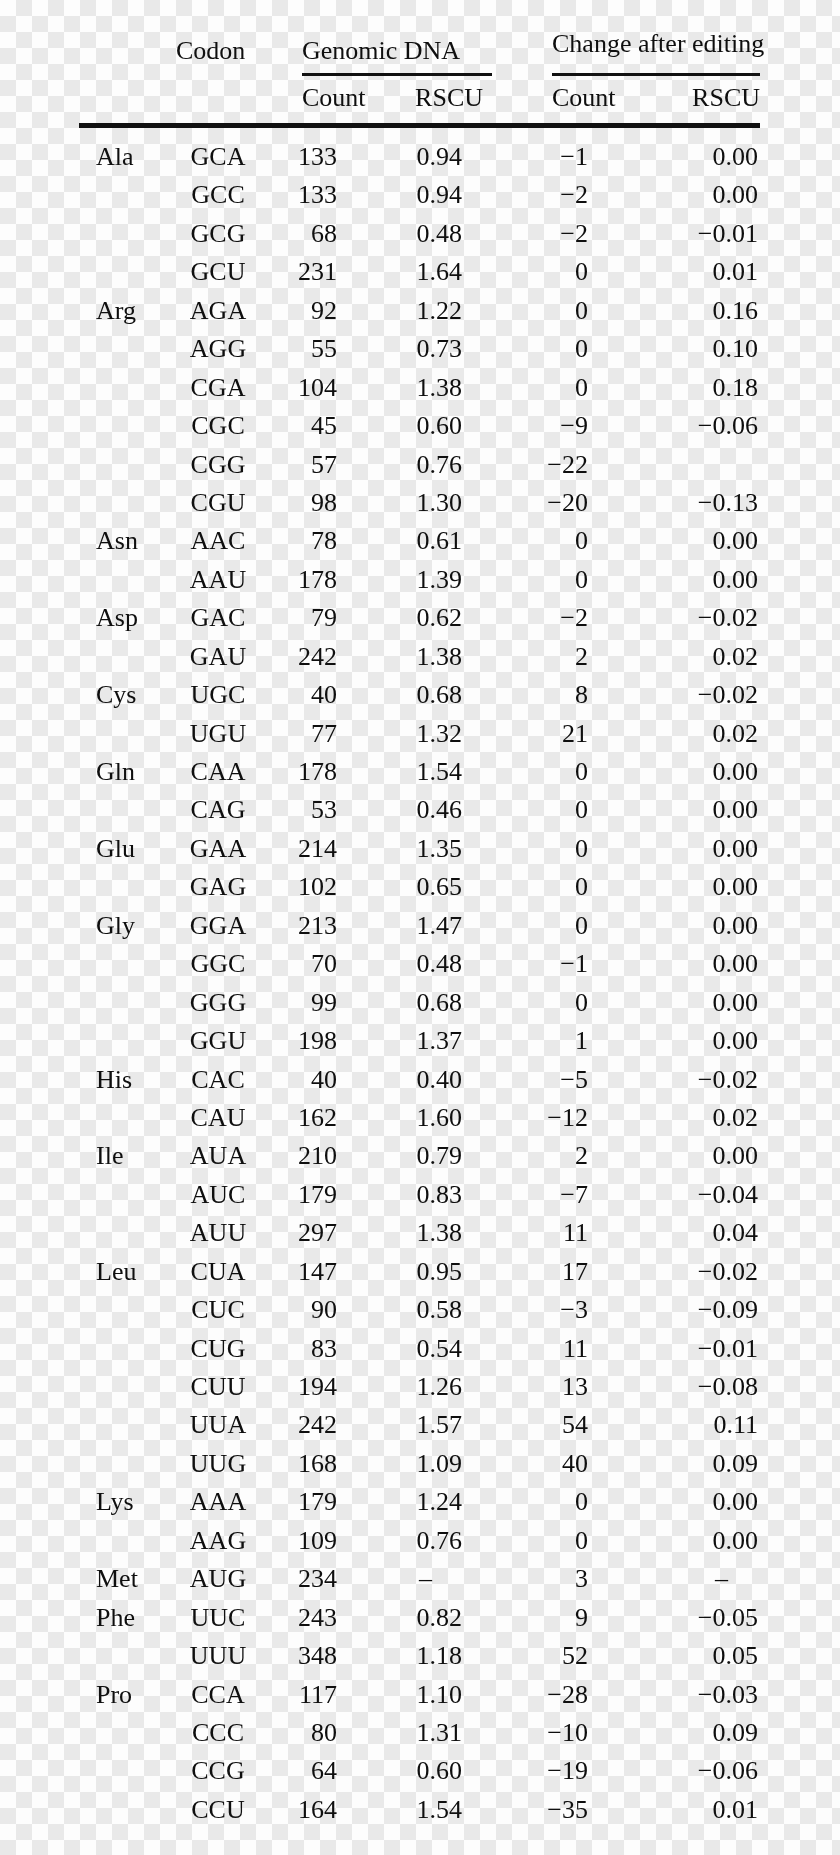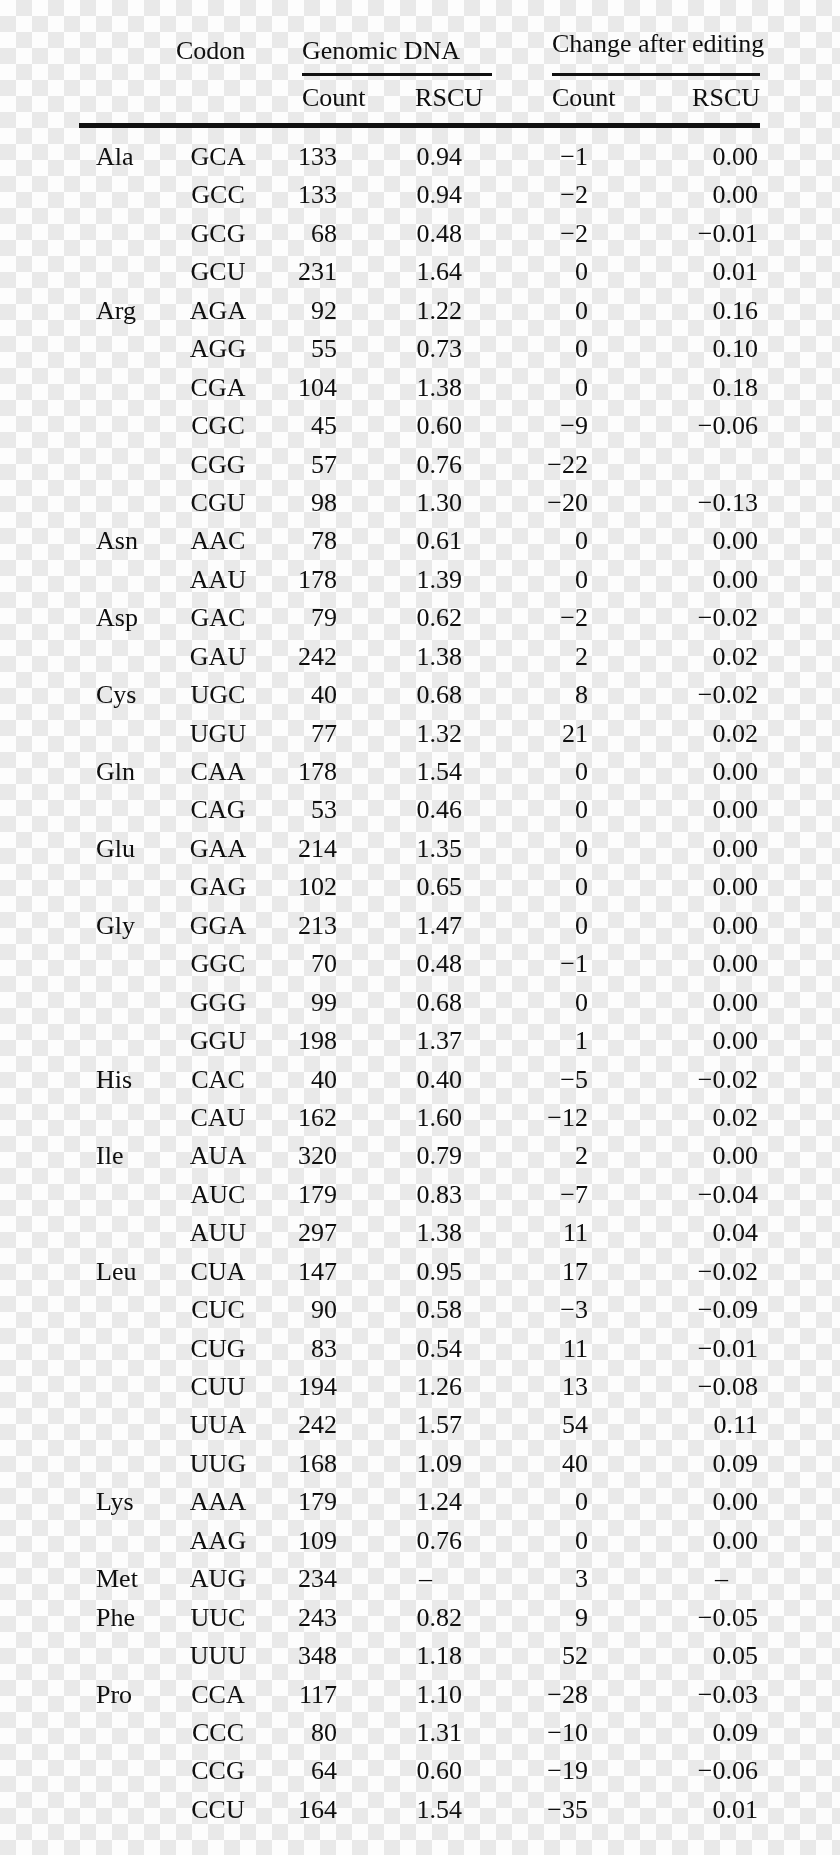--- a/index.html
+++ b/index.html
@@ -253,21 +253,21 @@
     <span class="c-aa"></span>
     <span class="c-codon">CAU</span>
     <span class="c-num">162</span>
     <span class="c-num">1.60</span>
     <span class="c-num">−12</span>
     <span class="c-num">0.02</span>
   </div>
       <div class="row">
     <span class="c-aa">Ile</span>
     <span class="c-codon">AUA</span>
-    <span class="c-num">320</span>
+    <span class="c-num">210</span>
     <span class="c-num">0.79</span>
     <span class="c-num">2</span>
     <span class="c-num">0.00</span>
   </div>
       <div class="row">
     <span class="c-aa"></span>
     <span class="c-codon">AUC</span>
     <span class="c-num">179</span>
     <span class="c-num">0.83</span>
     <span class="c-num">−7</span>

